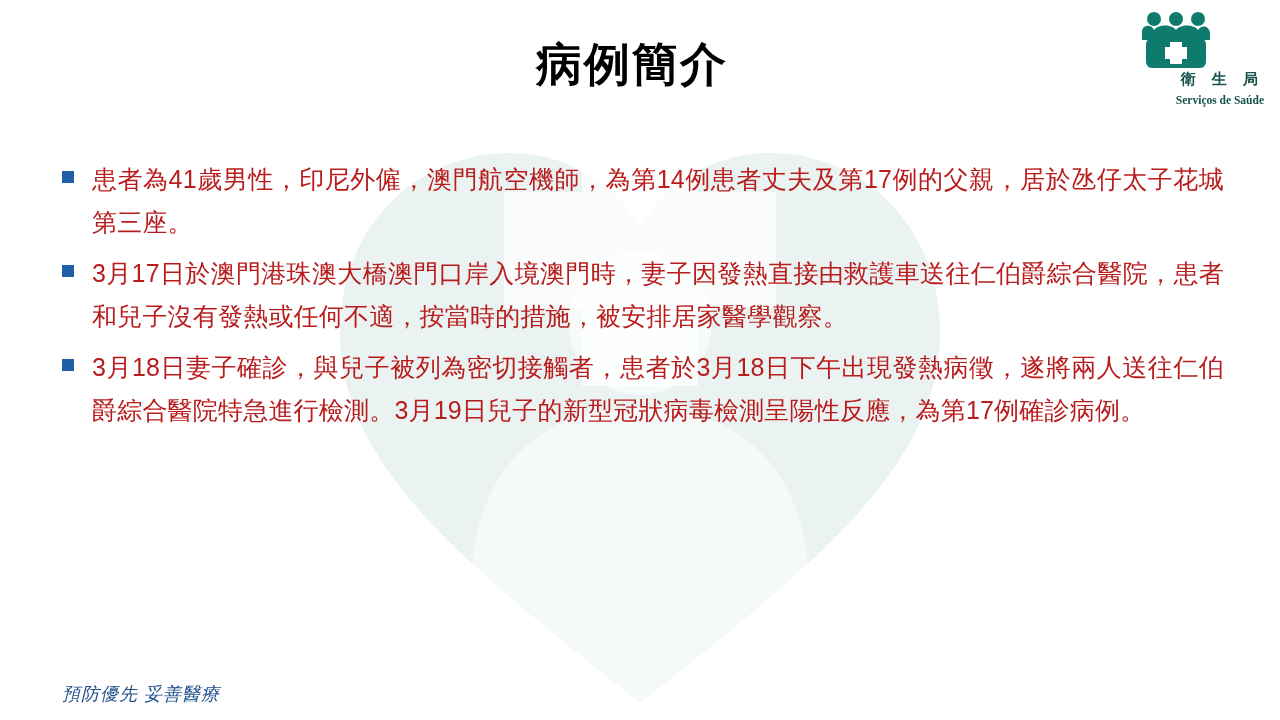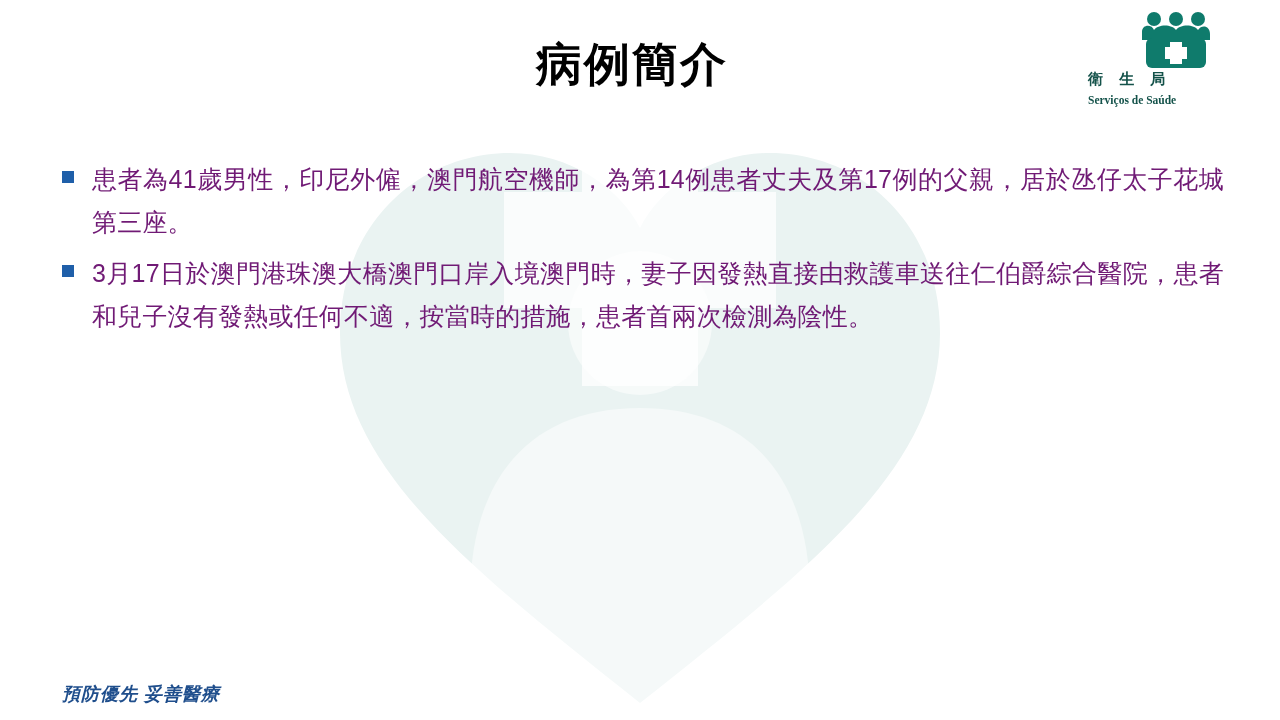--- a/index.html
+++ b/index.html
@@ -29,21 +29,21 @@
   }
 
   
   .logo {
     position: absolute;
     right: 16px;
     top: 8px;
     width: 176px;
     height: 92px;
     z-index: 3;
-    text-align: left;
+    text-align: right;
   }
   .logo-mark {
     width: 176px;
     height: 62px;
     display: block;
   }
   .logo-cn {
     font-size: 15px;
     color: #14524a;
     letter-spacing: 6px;
@@ -92,33 +92,33 @@
     height: 12px;
     background: #1f5fa9;
     flex: 0 0 12px;
     margin-top: 13px;
     margin-right: 18px;
   }
   .bullet-text {
     flex: 1;
     font-size: 25px;
     line-height: 1.72;
-    color: #701a75;
+    color: #b91c1c;
     text-align: justify;
     text-justify: inter-character;
     letter-spacing: 0.2px;
   }
 
   
   .footer {
     position: absolute;
     left: 62px;
     bottom: 14px;
     font-size: 18px;
-    font-weight: 700;
+    font-weight: 400;
     font-style: italic;
     color: #1f4e8c;
     letter-spacing: 1px;
     z-index: 2;
   }
 </style>
 </head>
 <body>
 
 <svg class="watermark" viewBox="0 0 640 620" aria-hidden="true">
@@ -146,17 +146,21 @@
 
 <div class="title">病例簡介</div>
 
 <div class="content">
   <div class="bullet-row">
     <span class="bullet-marker"></span>
     <span class="bullet-text">患者為41歲男性，印尼外僱，澳門航空機師，為第14例患者丈夫及第17例的父親，居於氹仔太子花城第三座。</span>
   </div>
   <div class="bullet-row">
     <span class="bullet-marker"></span>
-    <span class="bullet-text">3月17日於澳門港珠澳大橋澳門口岸入境澳門時，妻子因發熱直接由救護車送往仁伯爵綜合醫院，患者和兒子沒有發熱或任何不適，按當時的措施，患者首兩次檢測為陰性。</span>
+    <span class="bullet-text">3月17日於澳門港珠澳大橋澳門口岸入境澳門時，妻子因發熱直接由救護車送往仁伯爵綜合醫院，患者和兒子沒有發熱或任何不適，按當時的措施，被安排居家醫學觀察。</span>
+  </div>
+  <div class="bullet-row">
+    <span class="bullet-marker"></span>
+    <span class="bullet-text">3月18日妻子確診，與兒子被列為密切接觸者，患者於3月18日下午出現發熱病徵，遂將兩人送往仁伯爵綜合醫院特急進行檢測。3月19日兒子的新型冠狀病毒檢測呈陽性反應，為第17例確診病例。</span>
   </div>
 </div>
 
 <div class="footer">預防優先  妥善醫療</div>
 
 </body></html>

